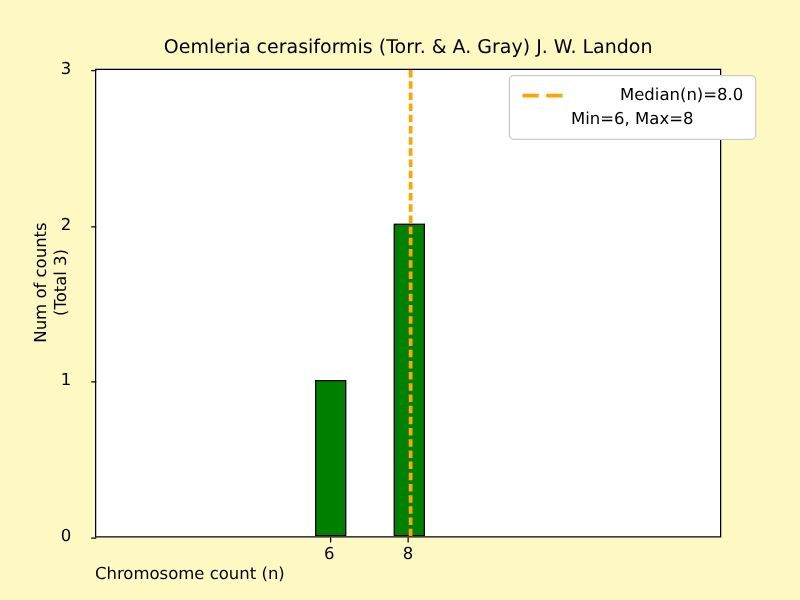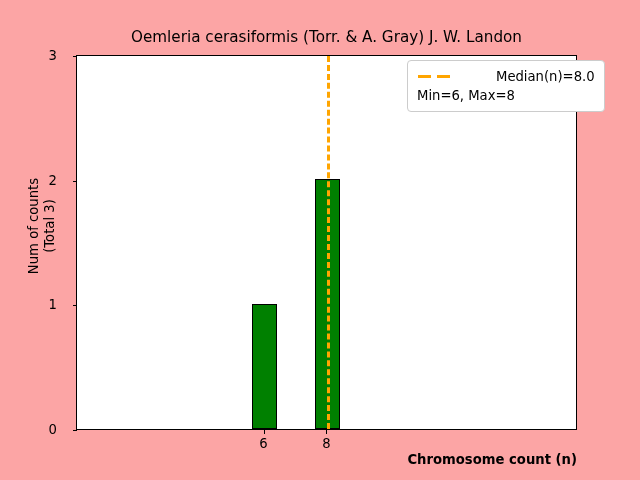--- a/index.html
+++ b/index.html
@@ -4,21 +4,21 @@
 <style>
   html, body {
     margin: 0;
     padding: 0;
     background: #ffffff;
   }
   #figure {
     position: relative;
     width: 640px;
     height: 480px;
-    background: #fca5a5;
+    background: #fef9c3;
     font-family: "DejaVu Sans", sans-serif;
     overflow: hidden;
   }
   
   #chart-title {
     position: absolute;
     left: 76px;
     top: 28px;
     width: 501px;
     text-align: center;
@@ -102,25 +102,24 @@
     top: 430px;
     width: 501px;
     height: 26px;
   }
   
   #xlabel {
     position: absolute;
     left: 76px;
     top: 452px;
     width: 501px;
-    text-align: right;
+    text-align: left;
     font-size: 13.2px;
     color: #000000;
     white-space: nowrap;
-    font-weight: bold;
   }
   #ylabel {
     position: absolute;
     left: -148px;
     top: 210px;
     width: 380px;
     transform: rotate(-90deg);
     transform-origin: center center;
     text-align: center;
     font-size: 13.2px;
@@ -159,21 +158,21 @@
     background: #FFA500;
   }
   .legend-swatch .dashseg.a { left: 1px;  width: 13px; }
   .legend-swatch .dashseg.b { left: 20px; width: 13px; }
   .legend-text {
     font-size: 13.2px;
     color: #000000;
     white-space: nowrap;
   }
   .legend-row.second {
-    justify-content: flex-start;
+    justify-content: center;
   }
 </style>
 </head>
 <body>
 
 <div id="figure">
 
   <div id="chart-title">Oemleria cerasiformis (Torr. &amp; A. Gray) J. W. Landon</div>
 
   <div id="axes">

